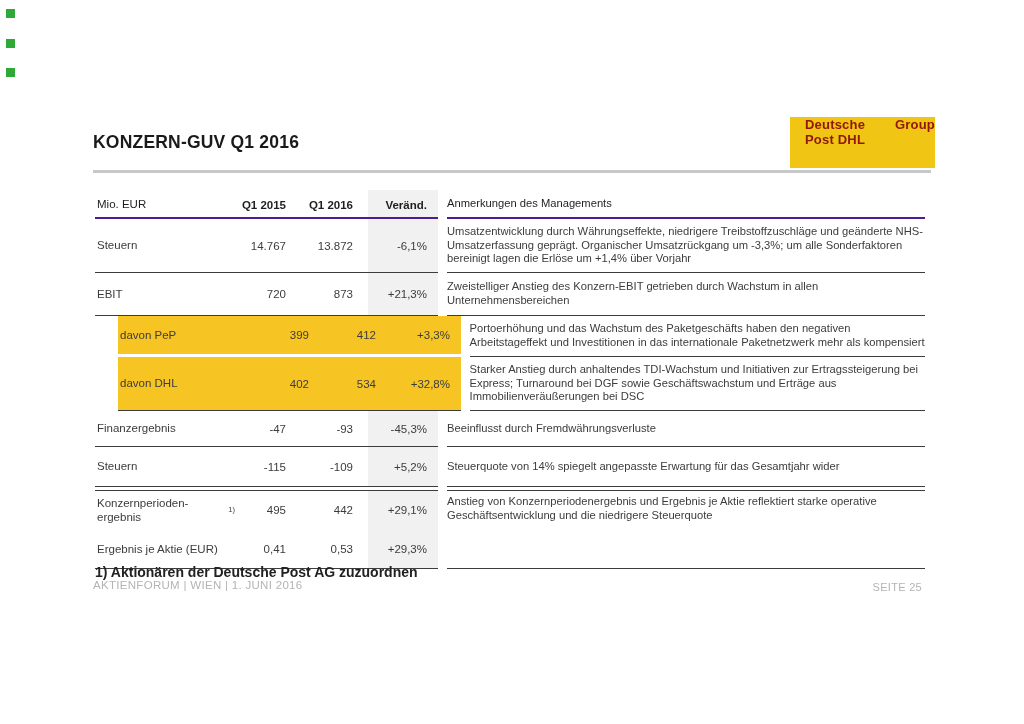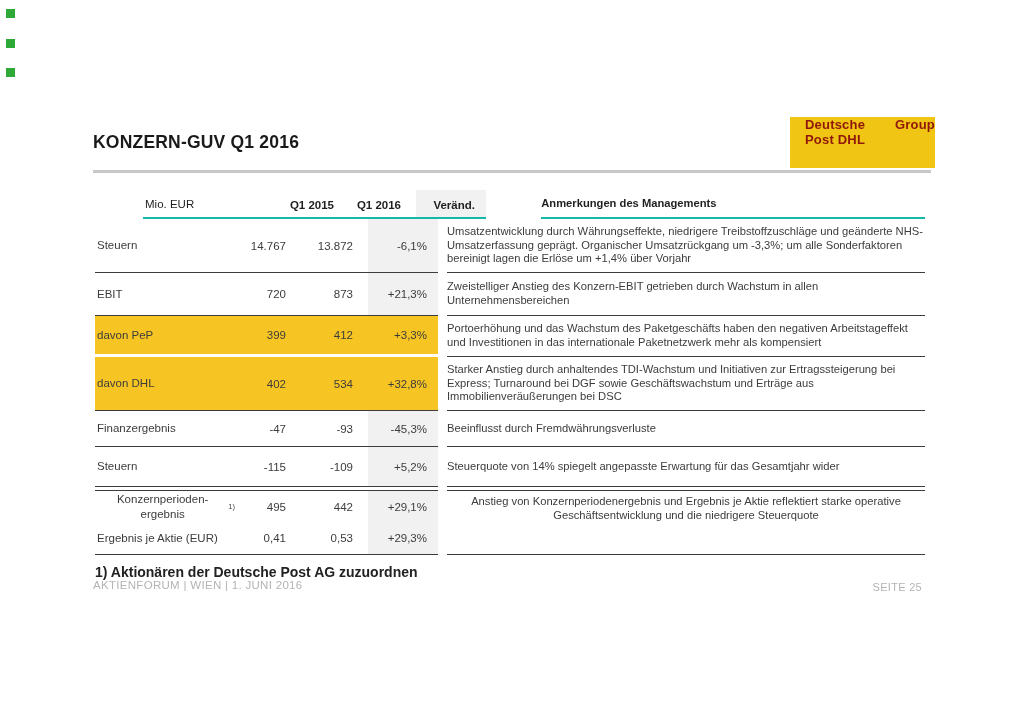--- a/index.html
+++ b/index.html
@@ -29,34 +29,34 @@
   .cell{display:flex;align-items:center;font-size:11.5px;box-sizing:border-box;}
   .num{justify-content:flex-end;}
   .c2015{padding-right:6px;}
   .c2016{padding-right:5px;}
   .chg{padding-right:11px;background:var(--change-col-bg);}
   .lblc{padding-left:2px;line-height:1.25;}
   sup{font-size:7.5px;vertical-align:super;line-height:0;}
 
   
   .hrow{height:29px;}
-  .hrow .vals,.hrow .comm{border-bottom:2px solid #14b8a6;margin-left:48px;}
+  .hrow .vals,.hrow .comm{border-bottom:2px solid #4c1d95;}
   .hrow .cell{align-items:flex-end;padding-bottom:6px;font-weight:bold;color:#1f1f1f;}
-  .hrow .comm{align-items:flex-end;padding-bottom:6px;font-weight:bold;color:#1f1f1f;}
+  .hrow .comm{align-items:flex-end;padding-bottom:6px;font-weight:normal;color:#1f1f1f;}
   .unit{color:#7f7f7f;font-weight:normal !important;}
 
   
   .r .vals,.r .comm{border-bottom:1px solid #3c3c3c;}
   .r1{height:54px}.r2{height:43px}.r3{height:41px}.r4{height:54px}.r5{height:36px}.r6{height:40px}
-  .hl .vals{background:var(--highlight);}
+  .hl .vals{background:var(--highlight);margin-left:23px;}
   .hl .vals .chg{background:transparent;}
   .r3 .vals{border-bottom:3px solid #fff;}
 
   
-  .block{margin-top:3px;height:65px;text-align:center;}
+  .block{margin-top:3px;height:79px;}
   .block .vals{border-top:1px solid #3c3c3c;border-bottom:1px solid #3c3c3c;
                display:flex;flex-direction:column;}
   .block .comm{border-top:1px solid #3c3c3c;border-bottom:1px solid #3c3c3c;
                align-items:flex-start;padding-top:4px;}
   .subrow{display:grid;grid-template-columns:140px 57px 66px 10px 70px;flex:1;}
 
   
   .footnote{position:absolute;left:95px;top:564px;font-size:14px;font-weight:bold;color:#222;}
   .footer-left{position:absolute;left:93px;top:579px;font-size:11.5px;color:var(--footer-gray);letter-spacing:.3px;}
   .footer-right{position:absolute;right:102px;top:581px;font-size:11px;color:var(--footer-gray);letter-spacing:.3px;}

